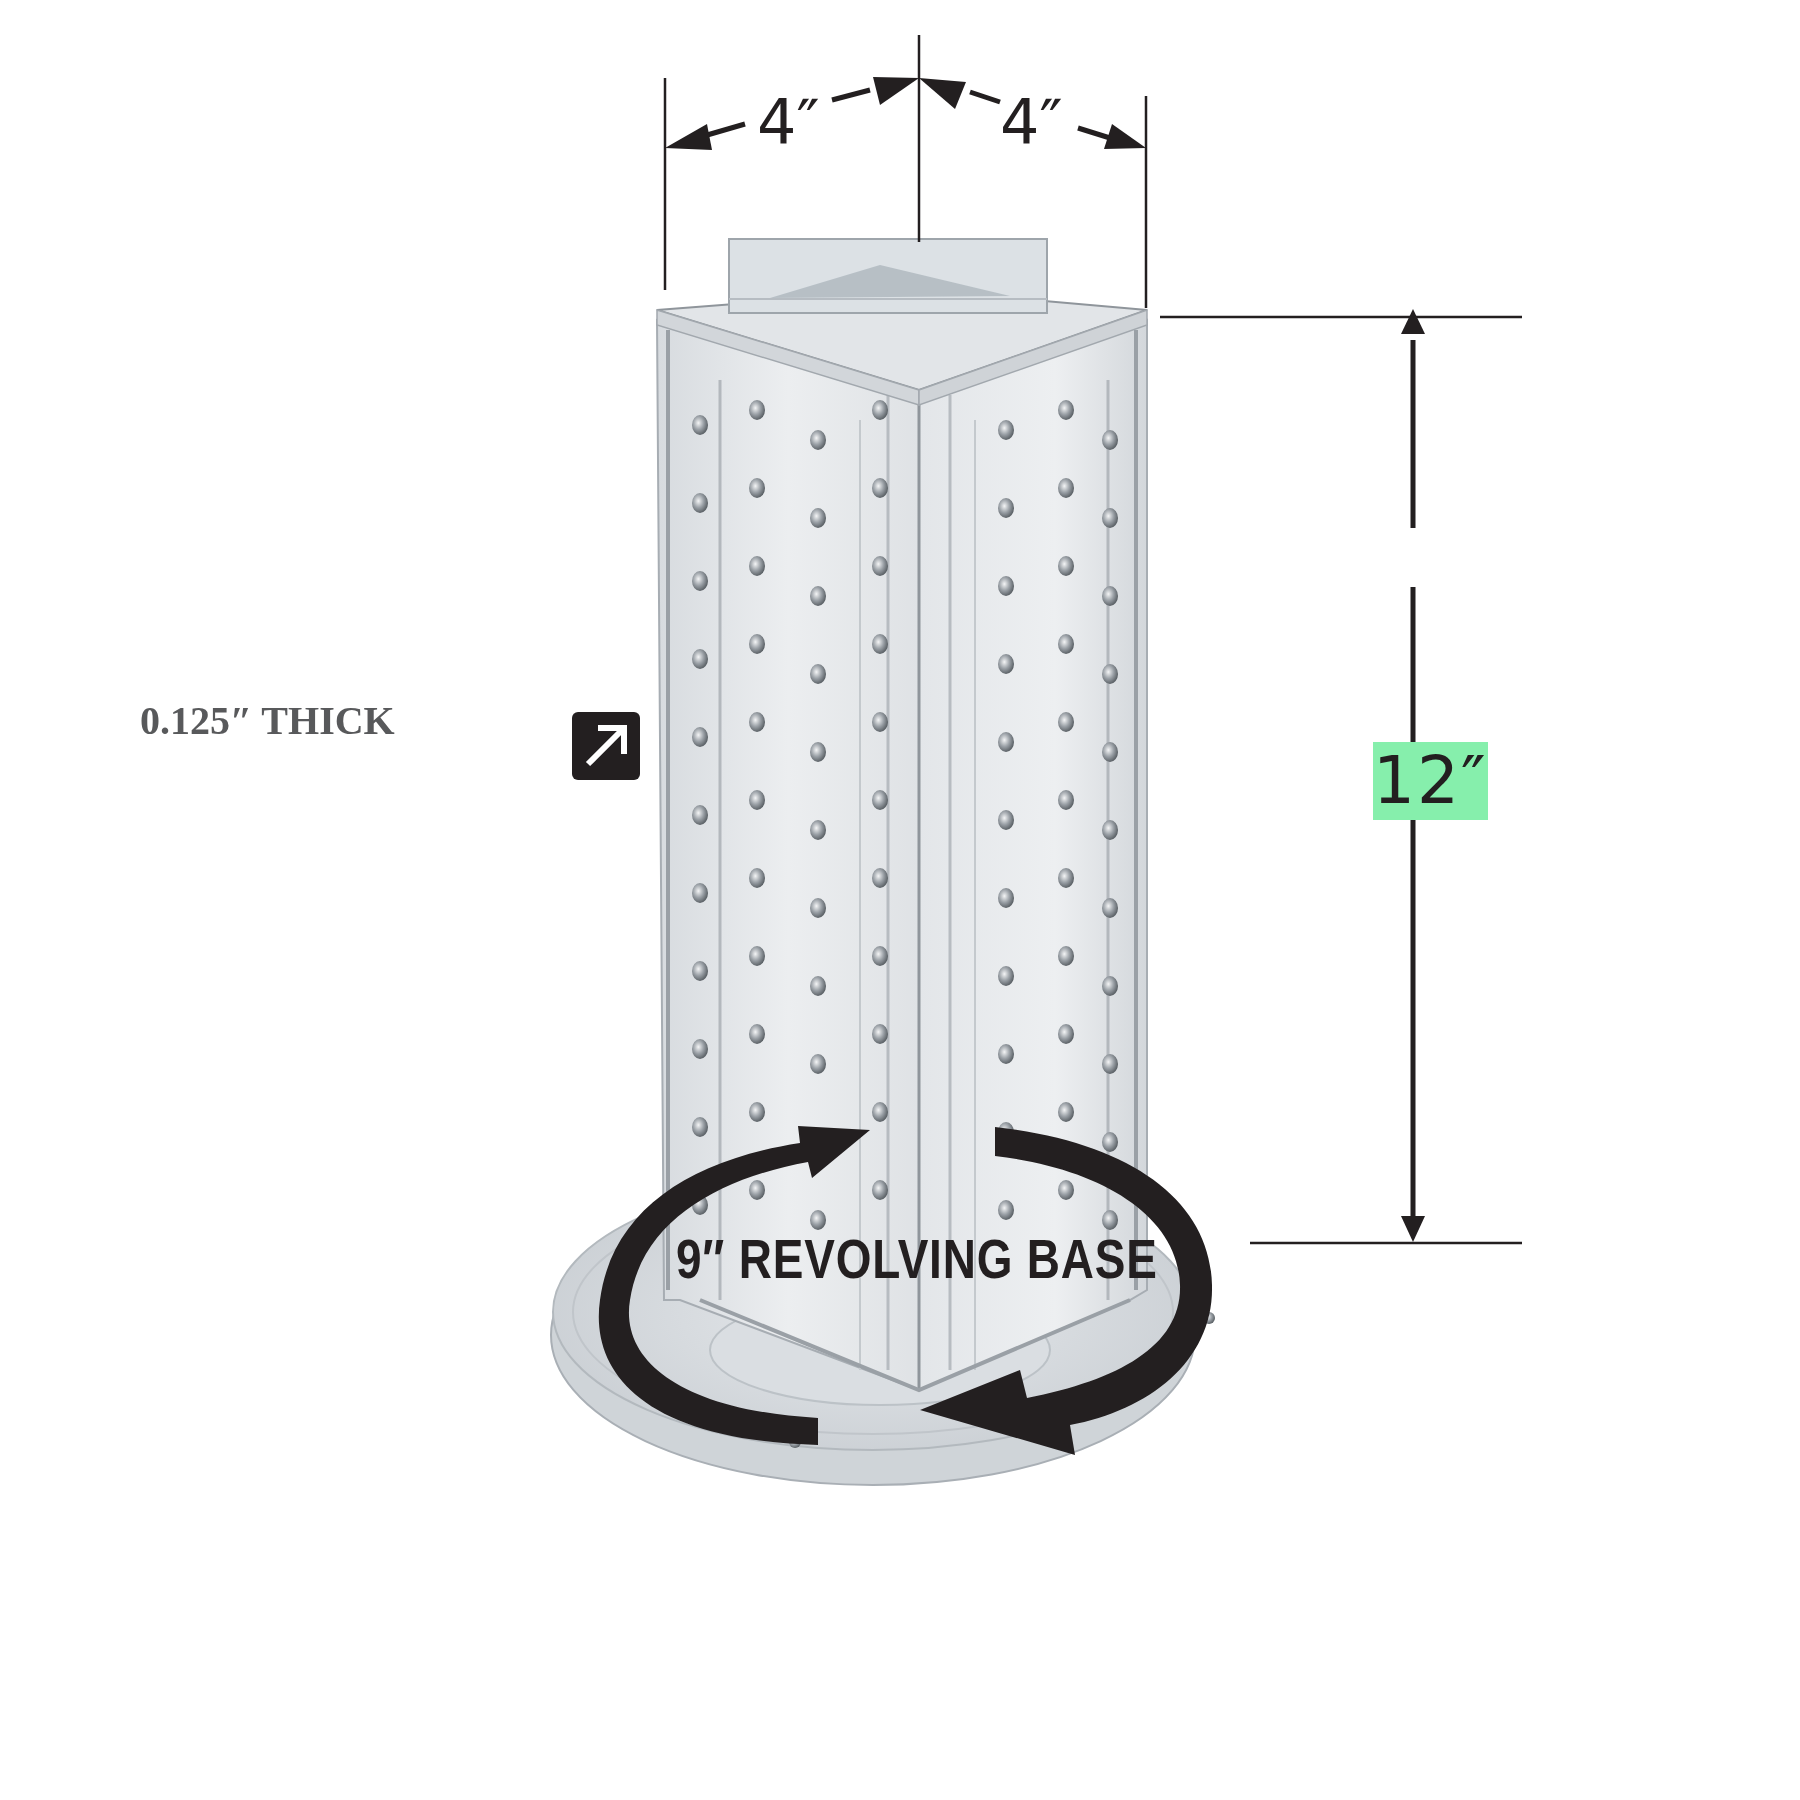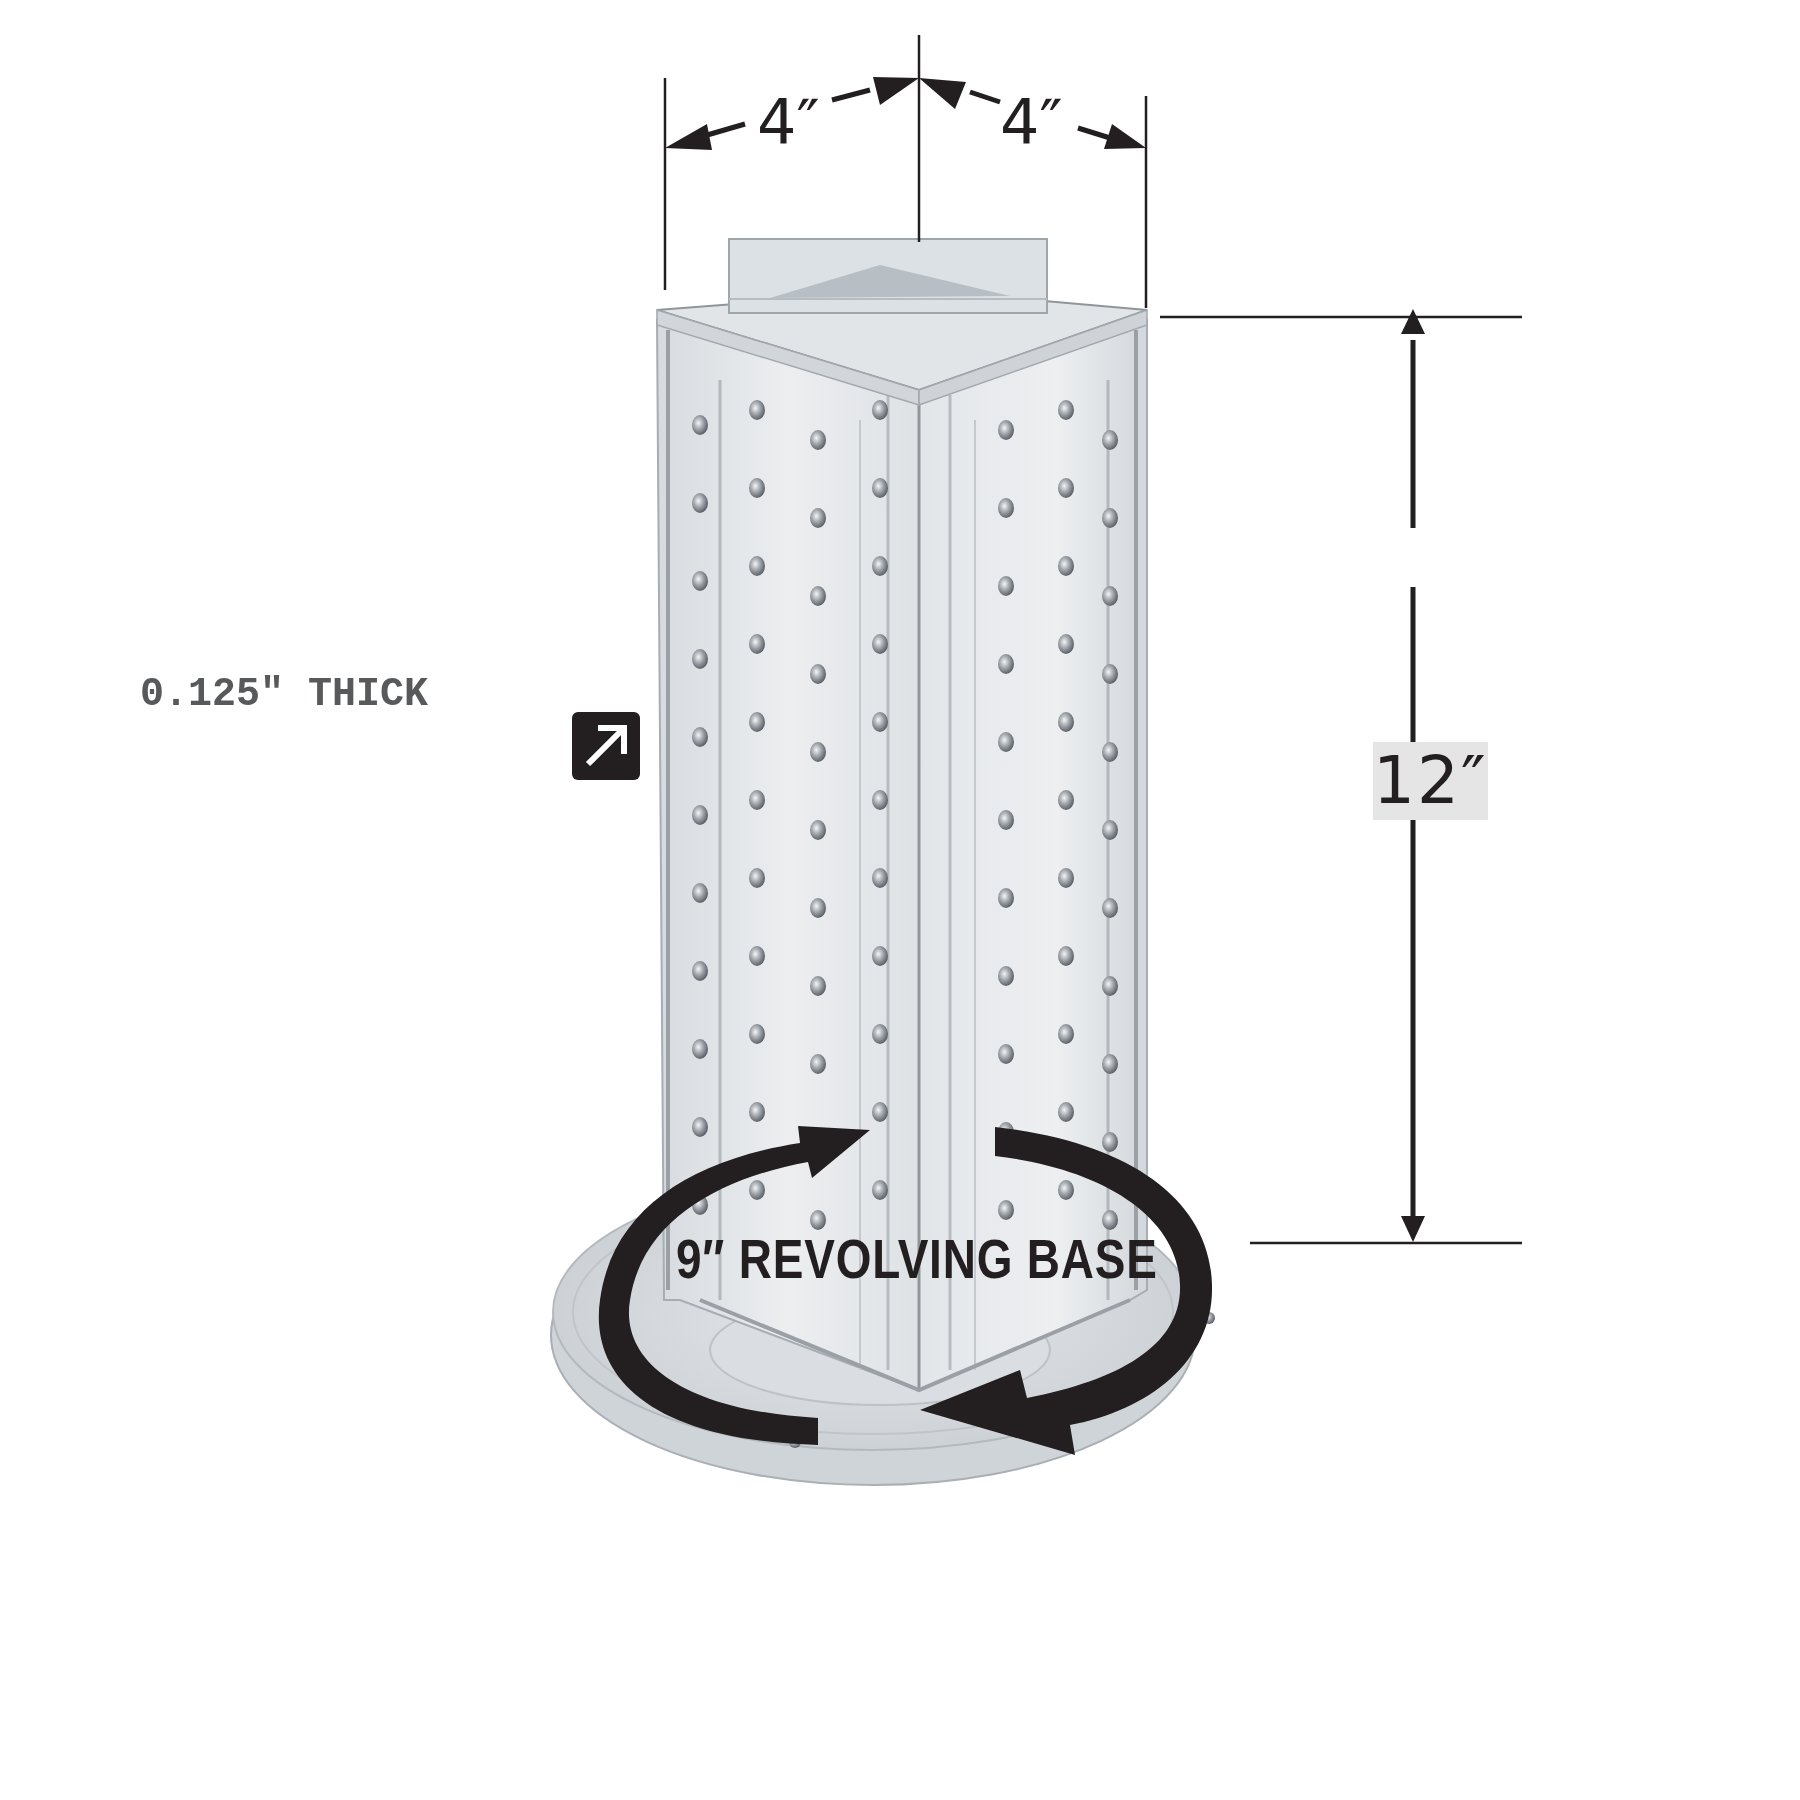--- a/index.html
+++ b/index.html
@@ -1,21 +1,21 @@
 <!DOCTYPE html>
 <html><head>
   <meta charset="utf-8">
   <style>
     html, body { margin: 0; padding: 0; background: #ffffff; }
     body { width: 1800px; height: 1800px; position: relative; overflow: hidden; font-family: "Liberation Sans", sans-serif; }
     svg.layer { position: absolute; left: 0; top: 0; }
     .dim-label { position: absolute; font-family: "DejaVu Sans", sans-serif; color: #231f20; font-weight: 400; line-height: 1; white-space: nowrap; }
     .dim-4 { font-size: 62px; }
     .dim-12 { font-size: 66px; letter-spacing: 2px; }
-    .callout { position: absolute; left: 140px; top: 674px; color: #58595b; font-family: Liberation Mono, monospace; font-weight: 700; font-size: 40px; line-height: 41px; letter-spacing: 0px; white-space: nowrap; }
+    .callout { position: absolute; left: 140px; top: 700px; color: #58595b; font-family: Liberation Serif, serif; font-weight: 700; font-size: 40px; line-height: 41px; letter-spacing: 0px; white-space: nowrap; }
     .callout-icon { position: absolute; left: 572px; top: 712px; width: 68px; height: 68px; background: #231f20; border-radius: 6px; }
     .base-label { position: absolute; left: 676px; top: 1226px; font-family: "Liberation Sans", sans-serif; font-weight: 700; font-size: 56px; color: #231f20; white-space: nowrap; transform: scaleX(0.82); transform-origin: left top; letter-spacing: 1px; }
   </style>
 </head>
 <body>
 
 <svg class="layer" width="1800" height="1800" viewBox="0 0 1800 1800">
   <defs>
     <linearGradient id="faceL" x1="0" y1="0" x2="1" y2="0">
       <stop offset="0" stop-color="#d7dbdf"></stop>
@@ -193,21 +193,21 @@
     <polygon points="919,78 873,77 880,105"></polygon>
     <polygon points="919,78 966,82 955,109"></polygon>
     <polygon points="1146,148 1112,124 1104,149"></polygon>
     <polygon points="1413,309 1401,334 1425,334"></polygon>
     <polygon points="1413,1242 1401,1216 1425,1216"></polygon>
   </g>
 </svg>
 
 <div class="dim-label dim-4" style="left:757px; top:92px;">4″</div>
 <div class="dim-label dim-4" style="left:1000px; top:92px;">4″</div>
-<div class="dim-label dim-12" style="left:1373px; top:742px; background:#e5e5e5; padding:6px 0;">12″</div>
+<div class="dim-label dim-12" style="left:1373px; top:742px; background:#86efac; padding:6px 0;">12″</div>
 
 <div class="callout">
   <div>0.125″ THICK</div>
 </div>
 <div class="callout-icon">
   <svg width="68" height="68" viewBox="0 0 68 68">
     <line x1="16" y1="52" x2="50" y2="18" stroke="#ffffff" stroke-width="6"></line>
     <polyline points="26,16 52,16 52,42" fill="none" stroke="#ffffff" stroke-width="6"></polyline>
   </svg>
 </div>

